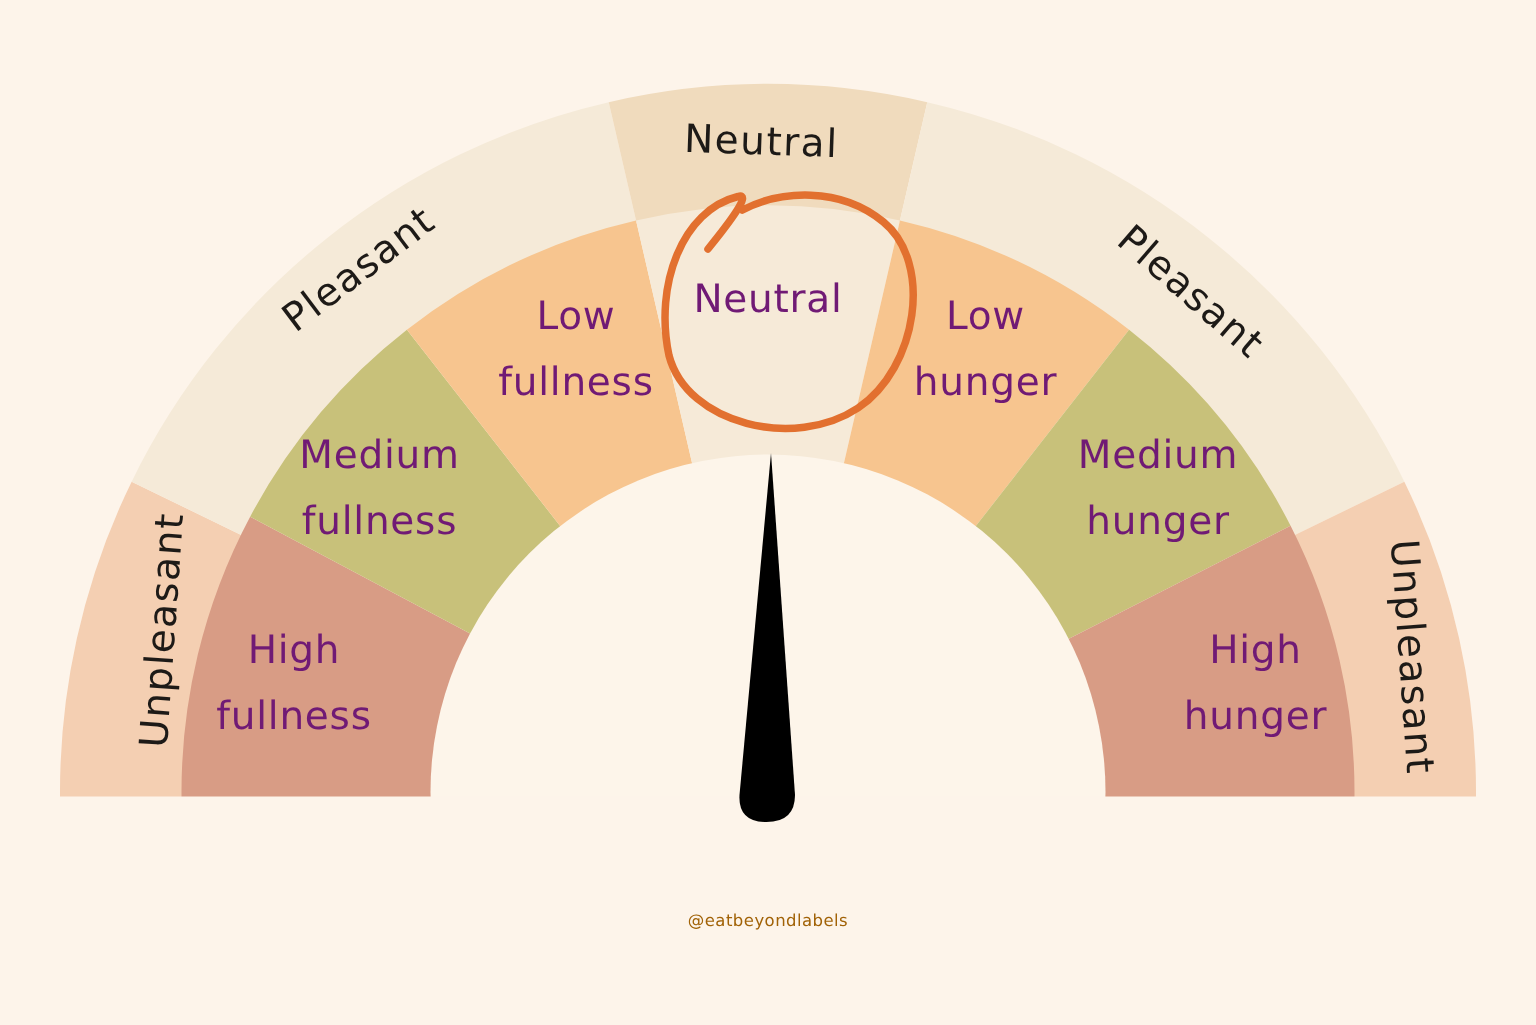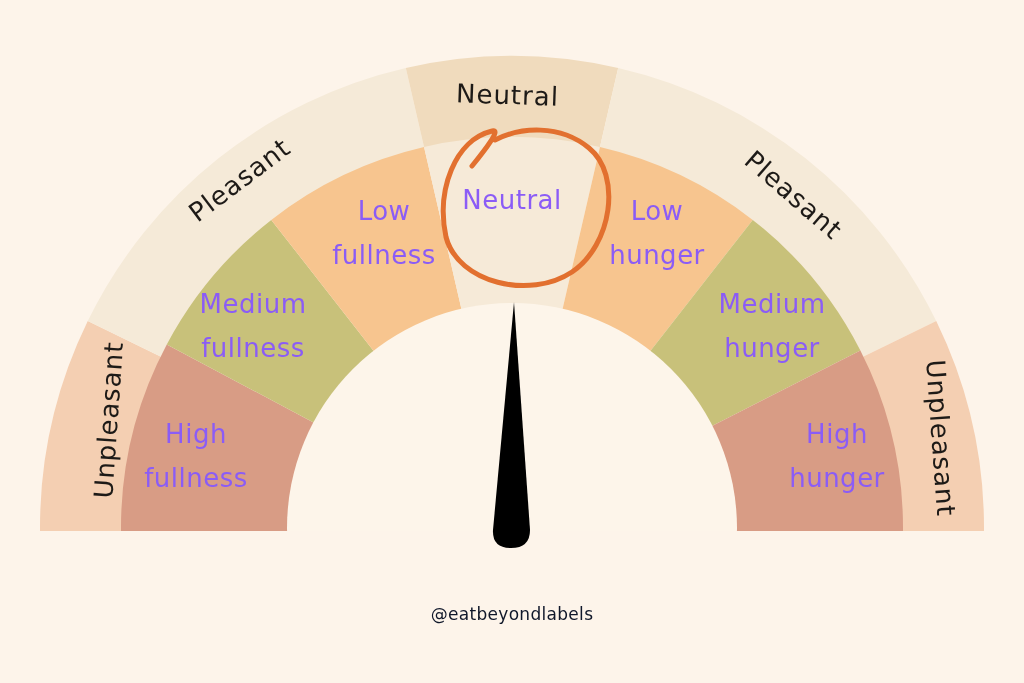--- a/index.html
+++ b/index.html
@@ -5,31 +5,31 @@
   html, body { margin: 0; padding: 0; }
   body {
     width: 1024px; height: 683px; overflow: hidden;
     background: #fdf4ea;
     font-family: "DejaVu Sans", "Liberation Sans", sans-serif;
     position: relative;
   }
   #stage { position: absolute; left: 0; top: 0; width: 1024px; height: 683px; }
   svg { position: absolute; left: 0; top: 0; }
   .lbl {
-    position: absolute; color: #8b5cf6; font-size: 26px; line-height: 44px;
+    position: absolute; color: #701a75; font-size: 26px; line-height: 44px;
     text-align: center; white-space: pre-line; transform: translate(-50%, -50%);
     letter-spacing: 0.5px;
   }
   .ring-lbl {
     position: absolute; color: #1d1a17; font-size: 26px; white-space: nowrap;
     transform-origin: center center; letter-spacing: 1px;
   }
   .credit {
     position: absolute; left: 512px; top: 614px; transform: translate(-50%, -50%);
-    font-size: 17px; color: #0f172a; letter-spacing: 0.3px;
+    font-size: 11px; color: #a16207; letter-spacing: 0.3px;
   }
 </style>
 </head>
 <body>
 
 <div id="stage">
   <svg id="gauge-svg" width="1024" height="683" viewBox="0 0 1024 683">
     <g id="outer-ring">
         <path d="M40.07188788618333,536.2375358383978 A472,472 0 0 1 87.76921014679317,321.0888187155555 L161.47032194332485,357.0352527522598 A390,390 0 0 0 122.05939888900741,534.8064385105406 Z" fill="#f4cfb2"></path>
         <path d="M87.76921014679317,321.0888187155555 A472,472 0 0 1 405.8231023496958,68.09732942136895 L424.2690888058927,147.99567473375828 A390,390 0 0 0 161.47032194332485,357.0352527522598 Z" fill="#f5ead8"></path>

